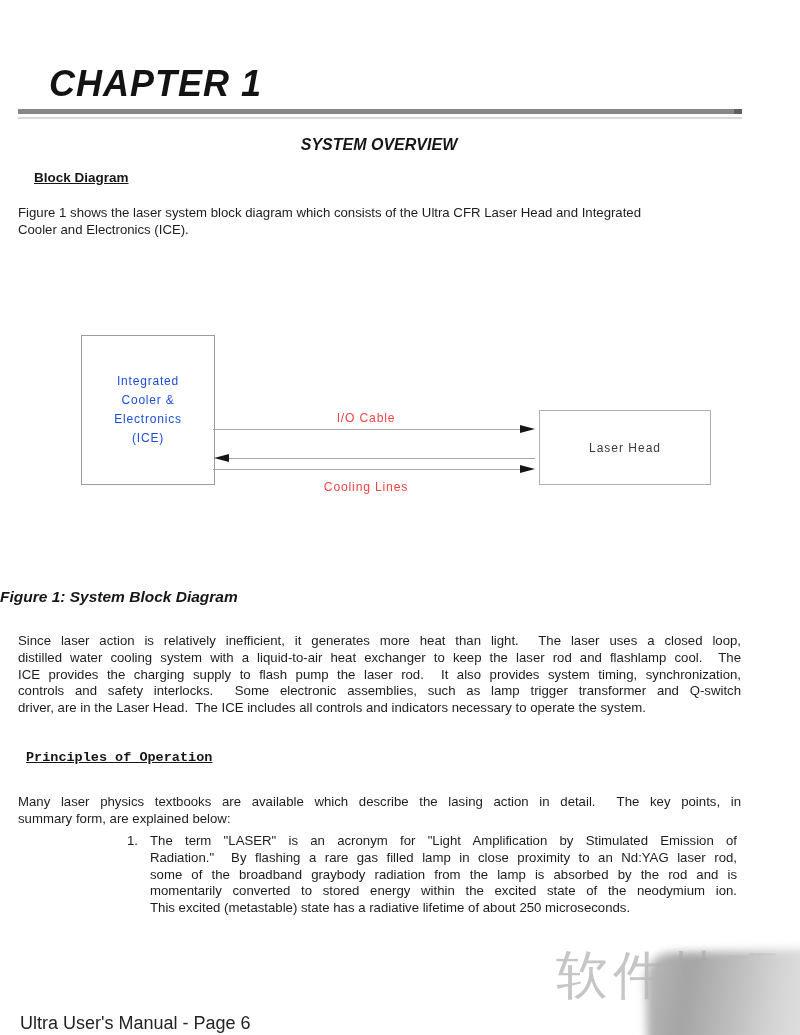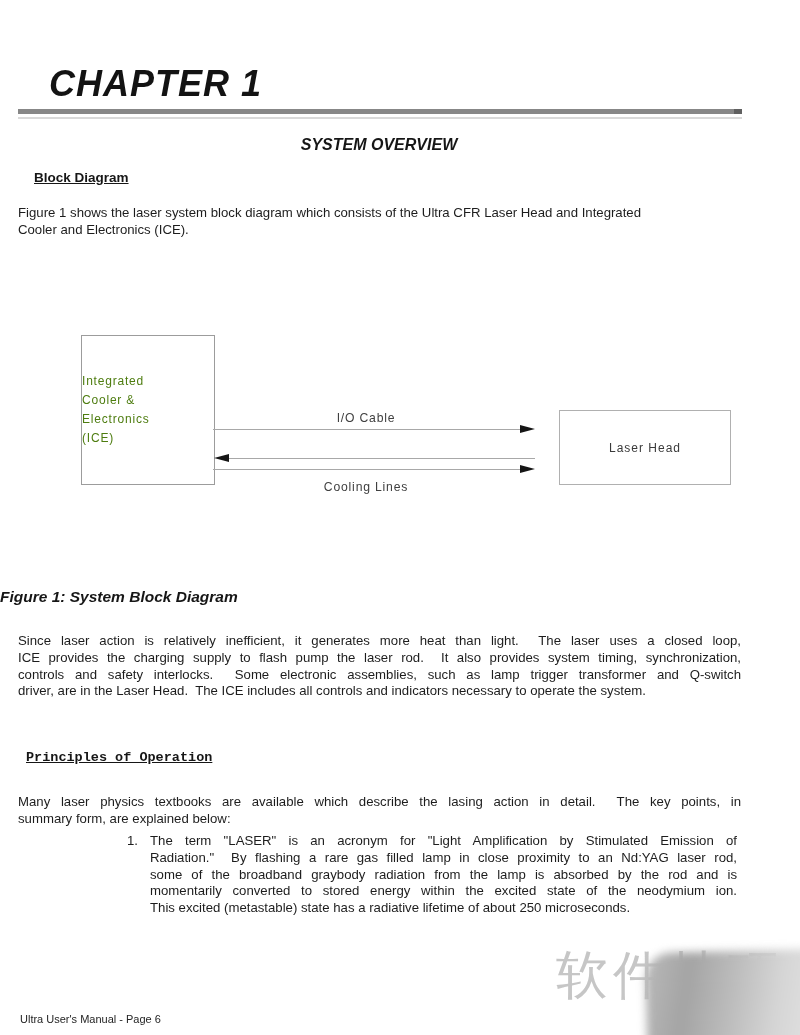--- a/index.html
+++ b/index.html
@@ -31,45 +31,45 @@
   .jline.last{text-align:left;text-align-last:left;}
   .lline{text-align:left;white-space:pre-wrap;}
   
   .fig-caption{
     left:0;top:588px;width:764px;text-align:left;
     font-size:15.5px;font-weight:bold;font-style:italic;color:#161616;
   }
   .diag-box{background:#ffffff;}
   .ice-box{left:81px;top:335px;width:132px;height:148px;border:1px solid #9c9c9c;}
   .ice-text{
-    padding-top:36px;text-align:left;font-size:12px;line-height:19px;
-    letter-spacing:0.8px;color:#4d7c0f;
+    padding-top:36px;text-align:center;font-size:12px;line-height:19px;
+    letter-spacing:0.8px;color:#1d4ed8;
   }
   .laser-box{
-    left:559px;top:410px;width:170px;height:73px;border:1px solid #b0b0b0;
+    left:539px;top:410px;width:170px;height:73px;border:1px solid #b0b0b0;
     display:flex;align-items:center;justify-content:center;
   }
   .laser-text{font-size:12px;letter-spacing:1px;color:#3a3a3a;}
   .diag-line{height:1px;background:#a8a8a8;}
   .arrow-right{
     width:0;height:0;border-top:4.5px solid transparent;border-bottom:4.5px solid transparent;
     border-left:15px solid #151515;
   }
   .arrow-left{
     width:0;height:0;border-top:4.5px solid transparent;border-bottom:4.5px solid transparent;
     border-right:15px solid #151515;
   }
   .diag-label{
-    width:200px;text-align:center;font-size:12.2px;letter-spacing:0.8px;color:#404040;
+    width:200px;text-align:center;font-size:12.2px;letter-spacing:0.8px;color:#ef4444;
   }
   
   .list-number{left:127px;top:833px;font-size:13.2px;color:#1d1d1d;}
   .list-body{left:150px;top:833px;width:587px;}
   
-  .footer-text{left:20px;top:1013px;font-size:11px;color:#242424;text-align:right;}
+  .footer-text{left:20px;top:1013px;font-size:18px;color:#242424;text-align:right;}
   
   .watermark-text{
     left:556px;top:941px;font-size:52px;letter-spacing:5px;color:#c6c6c6;
     white-space:nowrap;z-index:1;font-family:"DejaVu Sans",sans-serif;
   }
   .watermark-blob{
     left:646px;top:951px;width:170px;height:100px;z-index:2;
     background:linear-gradient(100deg,#bababa 0%,#a4a4a4 25%,#bcbcbc 50%,#d5d5d5 75%,#e3e3e3 100%);
     filter:blur(4px);border-radius:26px 0 0 0;transform:rotate(-1.5deg);
   }
@@ -117,20 +117,21 @@
     <div class="abs diag-line" style="left:213px;top:469px;width:307px;"></div>
     <div class="abs arrow-right" style="left:520px;top:465px;"></div>
 
     <div class="abs diag-label" style="left:266px;top:480px;">Cooling Lines</div>
   </div>
 
   <div class="abs fig-caption">Figure 1: System Block Diagram</div>
 
   <div class="abs para" style="left:18px;top:633px;width:723px;">
     <div class="jline">Since laser action is relatively inefficient, it generates more heat than light.  The laser uses a closed loop,</div>
+    <div class="jline">distilled water cooling system with a liquid-to-air heat exchanger to keep the laser rod and flashlamp cool.  The</div>
     <div class="jline">ICE provides the charging supply to flash pump the laser rod.  It also provides system timing, synchronization,</div>
     <div class="jline">controls and safety interlocks.  Some electronic assemblies, such as lamp trigger transformer and Q-switch</div>
     <div class="jline last">driver, are in the Laser Head.  The ICE includes all controls and indicators necessary to operate the system.</div>
   </div>
 
   <div class="abs underlined-heading" style="left:10px;top:750px;font-family:Liberation Mono, monospace;">Principles of Operation</div>
 
   <div class="abs para" style="left:18px;top:794px;width:723px;">
     <div class="jline">Many laser physics textbooks are available which describe the lasing action in detail.  The key points, in</div>
     <div class="jline last">summary form, are explained below:</div>

